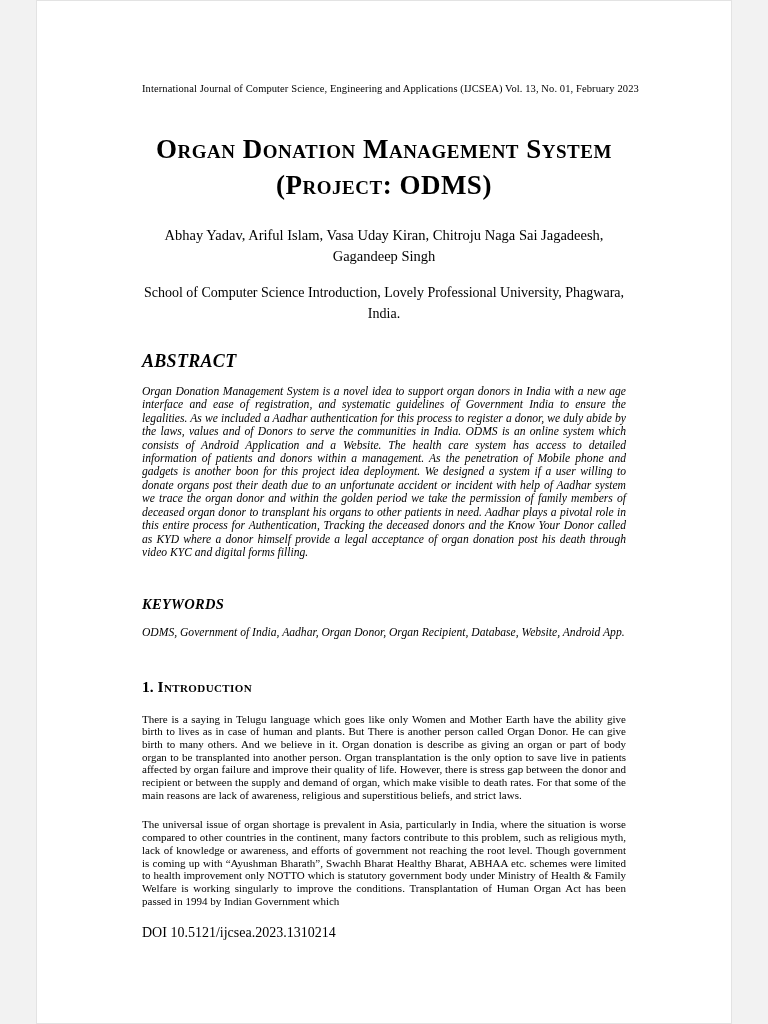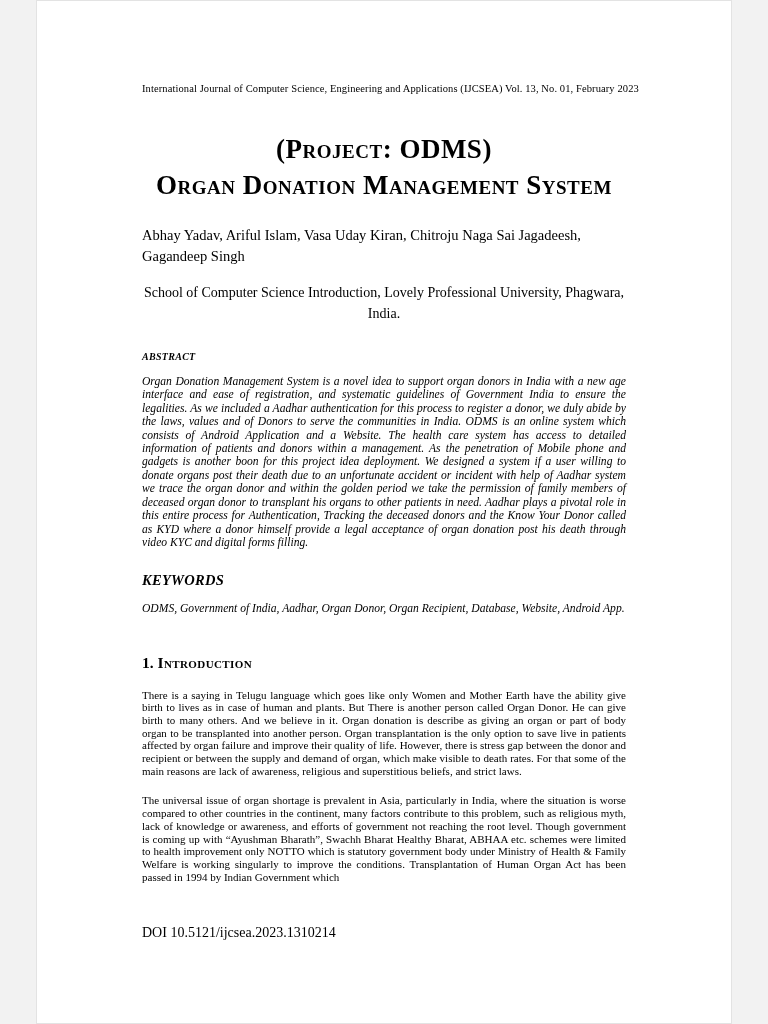--- a/index.html
+++ b/index.html
@@ -28,52 +28,53 @@
   }
   .paper-title {
     text-align: center;
     font-weight: bold;
     font-variant: small-caps;
     font-size: 27px;
     line-height: 1.32;
     letter-spacing: 0.5px;
   }
   .authors-line {
+    text-align: center;
     font-size: 14.5px;
     line-height: 1.42;
     margin-top: 22px;
   }
   .affiliation-line {
     text-align: center;
     font-size: 14px;
     line-height: 1.48;
     margin-top: 17px;
     max-width: 520px;
     margin-left: auto;
     margin-right: auto;
   }
   .abstract-heading {
     font-style: italic;
     font-weight: bold;
-    font-size: 10px;
+    font-size: 18px;
     margin-top: 26px;
     letter-spacing: 0.3px;
   }
   .abstract-text {
     font-style: italic;
     font-size: 11.6px;
     line-height: 1.16;
     text-align: justify;
     margin-top: 13px;
   }
   .keywords-heading {
     font-style: italic;
     font-weight: bold;
     font-size: 14.5px;
-    margin-top: 22px;
+    margin-top: 36px;
     letter-spacing: 0.3px;
   }
   .keywords-text {
     font-style: italic;
     font-size: 11.6px;
     margin-top: 13px;
   }
   .section-heading {
     font-weight: bold;
     font-size: 15.5px;
@@ -100,22 +101,22 @@
   }
 </style>
 </head>
 <body>
 
 <div class="page">
 
   <div class="journal-header">International Journal of Computer Science, Engineering and Applications (IJCSEA) Vol. 13, No. 01, February 2023</div>
 
   <div class="paper-title">
+    <div>Organ Donation Management System</div>
     <div>(Project: ODMS)</div>
-    <div>Organ Donation Management System</div>
   </div>
 
   <div class="authors-line">Abhay Yadav, Ariful Islam, Vasa Uday Kiran, Chitroju Naga Sai Jagadeesh, Gagandeep Singh</div>
 
   <div class="affiliation-line">School of Computer Science Introduction, Lovely Professional University, Phagwara, India.</div>
 
   <div class="abstract-heading">ABSTRACT</div>
 
   <div class="abstract-text">Organ Donation Management System is a novel idea to support organ donors in India with a new age interface and ease of registration, and systematic guidelines of Government India to ensure the legalities. As we included a Aadhar authentication for this process to register a donor, we duly abide by the laws, values and of Donors to serve the communities in India. ODMS is an online system which consists of Android Application and a Website. The health care system has access to detailed information of patients and donors within a management. As the penetration of Mobile phone and gadgets is another boon for this project idea deployment. We designed a system if a user willing to donate organs post their death due to an unfortunate accident or incident with help of Aadhar system we trace the organ donor and within the golden period we take the permission of family members of deceased organ donor to transplant his organs to other patients in need. Aadhar plays a pivotal role in this entire process for Authentication, Tracking the deceased donors and the Know Your Donor called as KYD where a donor himself provide a legal acceptance of organ donation post his death through video KYC and digital forms filling.</div>
 

